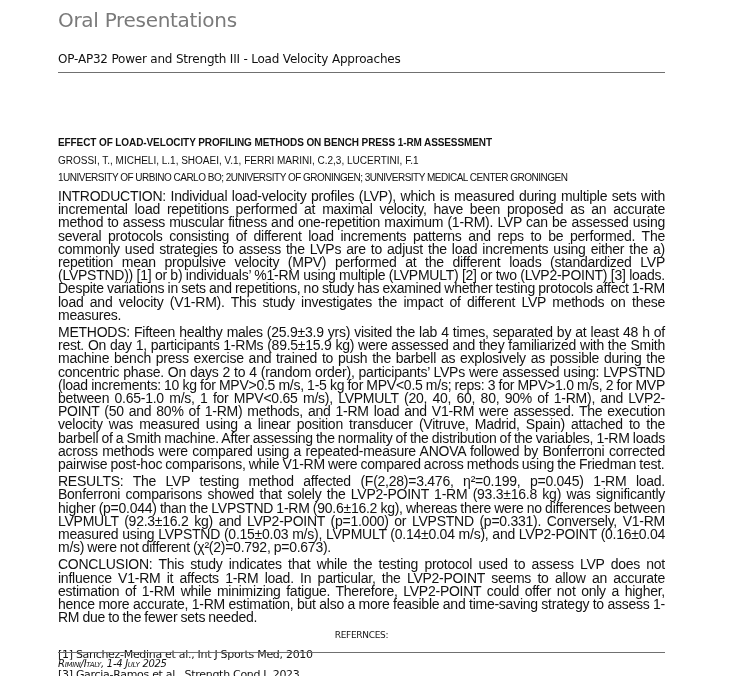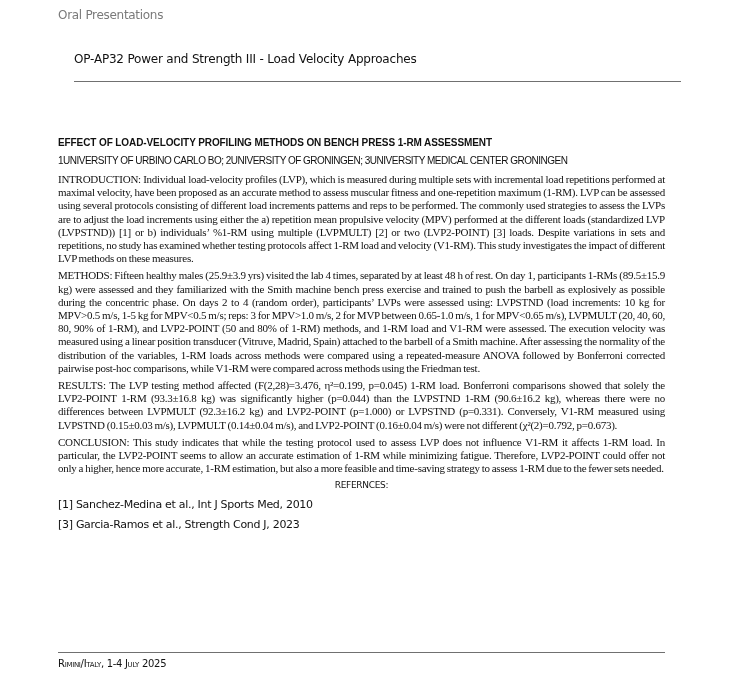--- a/index.html
+++ b/index.html
@@ -1,38 +1,39 @@
 <!DOCTYPE html>
 <html><head>
 <meta charset="utf-8">
 <style>
   html, body { margin: 0; padding: 0; background: #ffffff; }
   body { width: 730px; height: 676px; position: relative; overflow: hidden; font-family: "DejaVu Sans", sans-serif; color: #1a1a1a; }
-  .section-header { position: absolute; left: 58px; top: 8px; font-size: 12px; color: #7a7a7a; font-family: "DejaVu Sans", sans-serif; letter-spacing: -0.3px; }
-  .session-title { position: absolute; left: 74px; top: 52px; width: 607px; font-size: 12px; color: #111; border-bottom: 1.5px solid #707070; padding-bottom: 15px; letter-spacing: -0.2px; }
+  .section-header { position: absolute; left: 58px; top: 8px; font-size: 20px; color: #7a7a7a; font-family: "DejaVu Sans", sans-serif; letter-spacing: -0.3px; }
+  .session-title { position: absolute; left: 58px; top: 52px; width: 607px; font-size: 12px; color: #111; border-bottom: 1.5px solid #707070; padding-bottom: 6px; letter-spacing: -0.2px; }
   .abstract { position: absolute; left: 58px; top: 88px; width: 607px; margin-top: 48px; }
   .abs-title { font-family: "Liberation Sans", sans-serif; font-weight: bold; font-size: 10px; line-height: 13px; margin: 0 0 5px 0; color: #111; letter-spacing: -0.1px; }
   .abs-authors { font-family: "Liberation Sans", sans-serif; font-size: 10px; line-height: 13px; margin: 0 0 4px 0; color: #111; }
   .abs-affil { font-family: "Liberation Sans", sans-serif; font-size: 10px; line-height: 13px; margin: 0 0 6px 0; color: #111; letter-spacing: -0.5px; }
-  .para { font-family: Liberation Serif, serif; font-size: 11px; line-height: 13.2px; text-align: justify; margin: 0 0 4px 0; color: #111; letter-spacing: -0.25px; word-spacing: -0.5px; }
+  .para { font-family: Liberation Sans, sans-serif; font-size: 14px; line-height: 13.2px; text-align: justify; margin: 0 0 4px 0; color: #111; letter-spacing: -0.25px; word-spacing: -0.5px; }
   .refs-label { font-family: "DejaVu Sans", sans-serif; font-size: 9px; line-height: 13px; margin: 0 0 6px 0; color: #111; letter-spacing: -0.3px; text-align: center; }
   .ref { font-family: "DejaVu Sans", sans-serif; font-size: 11px; line-height: 13px; margin: 0 0 7px 0; color: #111; letter-spacing: -0.3px; }
   .footer { position: absolute; left: 58px; top: 652px; width: 607px; border-top: 1.5px solid #707070; padding-top: 5px; font-size: 10px; color: #111; }
-  .footer-left { font-variant: small-caps; letter-spacing: -0.3px; margin-top: 32px; }
+  .footer-left { font-style: italic; font-variant: small-caps; letter-spacing: -0.3px; margin-top: 32px; }
   .footer-right { position: absolute; right: 0; top: 5px; letter-spacing: -0.2px; margin-top: 36px; }
 </style>
 </head>
 <body>
 
 <div class="section-header">Oral Presentations</div>
 
 <div class="session-title">OP-AP32 Power and Strength III - Load Velocity Approaches</div>
 
 <div class="abstract">
   <p class="abs-title">EFFECT OF LOAD-VELOCITY PROFILING METHODS ON BENCH PRESS 1-RM ASSESSMENT</p>
+  <p class="abs-authors">GROSSI, T., MICHELI, L.1, SHOAEI, V.1, FERRI MARINI, C.2,3, LUCERTINI, F.1</p>
   <p class="abs-affil">1UNIVERSITY OF URBINO CARLO BO; 2UNIVERSITY OF GRONINGEN; 3UNIVERSITY MEDICAL CENTER GRONINGEN</p>
   <p class="para">INTRODUCTION: Individual load-velocity profiles (LVP), which is measured during multiple sets with incremental load repetitions performed at maximal velocity, have been proposed as an accurate method to assess muscular fitness and one-repetition maximum (1-RM). LVP can be assessed using several protocols consisting of different load increments patterns and reps to be performed. The commonly used strategies to assess the LVPs are to adjust the load increments using either the a) repetition mean propulsive velocity (MPV) performed at the different loads (standardized LVP (LVPSTND)) [1] or b) individuals’ %1-RM using multiple (LVPMULT) [2] or two (LVP2-POINT) [3] loads. Despite variations in sets and repetitions, no study has examined whether testing protocols affect 1-RM load and velocity (V1-RM). This study investigates the impact of different LVP methods on these measures.</p>
   <p class="para">METHODS: Fifteen healthy males (25.9±3.9 yrs) visited the lab 4 times, separated by at least 48 h of rest. On day 1, participants 1-RMs (89.5±15.9 kg) were assessed and they familiarized with the Smith machine bench press exercise and trained to push the barbell as explosively as possible during the concentric phase. On days 2 to 4 (random order), participants’ LVPs were assessed using: LVPSTND (load increments: 10 kg for MPV&gt;0.5 m/s, 1-5 kg for MPV&lt;0.5 m/s; reps: 3 for MPV&gt;1.0 m/s, 2 for MVP between 0.65-1.0 m/s, 1 for MPV&lt;0.65 m/s), LVPMULT (20, 40, 60, 80, 90% of 1-RM), and LVP2-POINT (50 and 80% of 1-RM) methods, and 1-RM load and V1-RM were assessed. The execution velocity was measured using a linear position transducer (Vitruve, Madrid, Spain) attached to the barbell of a Smith machine. After assessing the normality of the distribution of the variables, 1-RM loads across methods were compared using a repeated-measure ANOVA followed by Bonferroni corrected pairwise post-hoc comparisons, while V1-RM were compared across methods using the Friedman test.</p>
   <p class="para">RESULTS: The LVP testing method affected (F(2,28)=3.476, η²=0.199, p=0.045) 1-RM load. Bonferroni comparisons showed that solely the LVP2-POINT 1-RM (93.3±16.8 kg) was significantly higher (p=0.044) than the LVPSTND 1-RM (90.6±16.2 kg), whereas there were no differences between LVPMULT (92.3±16.2 kg) and LVP2-POINT (p=1.000) or LVPSTND (p=0.331). Conversely, V1-RM measured using LVPSTND (0.15±0.03 m/s), LVPMULT (0.14±0.04 m/s), and LVP2-POINT (0.16±0.04 m/s) were not different (χ²(2)=0.792, p=0.673).</p>
   <p class="para">CONCLUSION: This study indicates that while the testing protocol used to assess LVP does not influence V1-RM it affects 1-RM load. In particular, the LVP2-POINT seems to allow an accurate estimation of 1-RM while minimizing fatigue. Therefore, LVP2-POINT could offer not only a higher, hence more accurate, 1-RM estimation, but also a more feasible and time-saving strategy to assess 1-RM due to the fewer sets needed.</p>
   <p class="refs-label">REFERNCES:</p>
   <p class="ref">[1] Sanchez-Medina et al., Int J Sports Med, 2010</p>
   <p class="ref">[3] Garcia-Ramos et al., Strength Cond J, 2023</p>
 </div>
 

